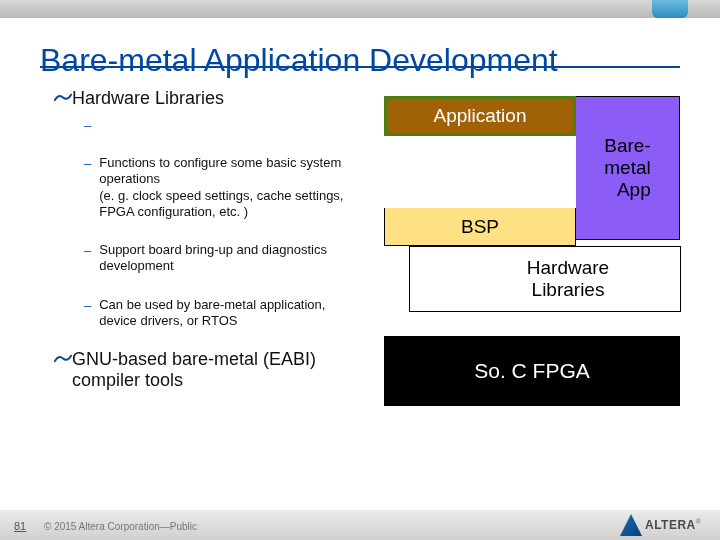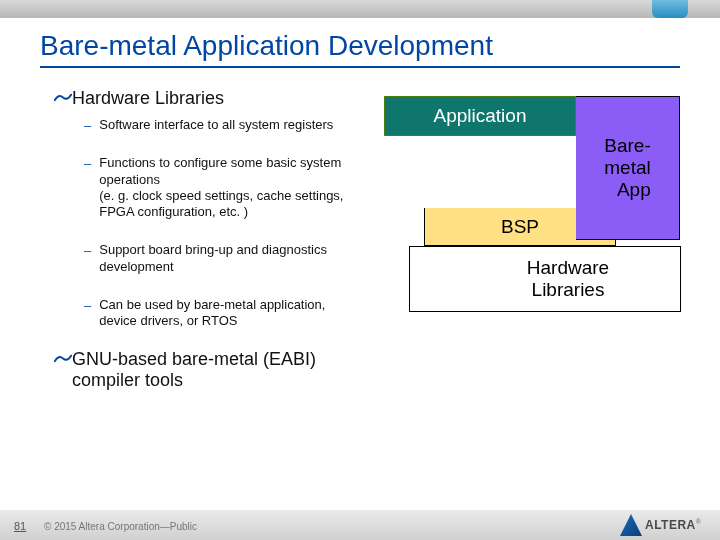--- a/index.html
+++ b/index.html
@@ -1,39 +1,39 @@
 <!DOCTYPE html>
 <html><head>
 <meta charset="utf-8">
 <style>
   * { box-sizing: border-box; margin: 0; padding: 0; }
   html, body { width: 720px; height: 540px; font-family: Arial, Helvetica, sans-serif; background: #fff; overflow: hidden; }
   .slide { position: relative; width: 720px; height: 540px; }
   .top-bar { position: absolute; top: 0; left: 0; right: 0; height: 18px; background: linear-gradient(#d8d8d8,#b8b8b8); }
   .top-accent { position: absolute; top: 0; right: 32px; width: 36px; height: 18px; background: linear-gradient(#6fbce0,#2a8cbf); border-radius: 0 0 6px 6px; }
-  .title { position: absolute; top: 30px; left: 40px; font-size: 28px; color: #0047a3; font-weight: 400; }
+  .title { position: absolute; top: 42px; left: 40px; font-size: 32px; color: #0047a3; font-weight: 400; }
   .title-rule { position: absolute; top: 66px; left: 40px; width: 640px; height: 2px; background: #0047a3; }
 
   .content { position: absolute; top: 88px; left: 54px; width: 300px; }
   .lvl1 { display: flex; align-items: flex-start; margin-bottom: 8px; }
   .lvl1 .wave { width: 18px; flex: 0 0 18px; margin-top: 4px; }
   .lvl1 .txt { font-size: 18px; color: #111; }
   .lvl2 { display: flex; align-items: flex-start; margin: 8px 0 8px 30px; }
   .lvl2 .dash { color: #1255a5; font-size: 13px; margin-right: 8px; margin-top: 1px; }
   .lvl2 .txt { font-size: 13px; color: #111; line-height: 1.25; }
   .gap { height: 6px; }
 
   .diagram { position: absolute; top: 96px; left: 384px; width: 298px; }
   .row1 { display: flex; height: 112px; }
   .col-left { width: 192px; }
   .col-right { width: 104px; }
-  .app-box { height: 40px; background: #0f766e; border: 1px solid #4d7c0f; color: #fff; font-size: 19px; display: flex; align-items: center; justify-content: center; }
+  .app-box { height: 40px; background: #a16207; border: 3px solid #4d7c0f; color: #fff; font-size: 19px; display: flex; align-items: center; justify-content: center; }
   .os-box { height: 71px; background: #b6d982; border: 1px solid #000; border-top: none; color: #000; font-size: 19px; display: flex; align-items: center; justify-content: center; text-align: center; line-height: 1.15; }
   .bare-box { height: 144px; background: #8b5cf6; border: 1px solid #000; border-left: none; color: #000; font-size: 19px; display: flex; align-items: center; justify-content: center; text-align: right; line-height: 1.15; }
-  .bsp-box { width: 192px; height: 38px; background: #ffe083; border: 1px solid #000; border-top: none; color: #000; font-size: 19px; display: flex; align-items: center; justify-content: center; margin-left: 40px; }
+  .bsp-box { width: 192px; height: 38px; background: #ffe083; border: 1px solid #000; border-top: none; color: #000; font-size: 19px; display: flex; align-items: center; justify-content: center; }
   .hwlib-box { margin-left: 25px; width: 272px; height: 66px; background: #fff; border: 1px solid #000; color: #000; font-size: 19px; display: flex; align-items: center; justify-content: center; text-align: center; line-height: 1.15; padding-left: 46px; }
   .soc-box { width: 296px; height: 70px; background: #000; color: #fff; font-size: 21px; display: flex; align-items: center; justify-content: center; margin-top: 24px; }
 
   .footer { position: absolute; bottom: 0; left: 0; right: 0; height: 30px; background: linear-gradient(#eaeaea,#d0d0d0); }
   .pagenum { position: absolute; bottom: 8px; left: 14px; font-size: 11px; color: #555; text-decoration: underline; }
   .copyright { position: absolute; bottom: 8px; left: 44px; font-size: 10px; color: #777; }
   .logo { position: absolute; bottom: 3px; right: 12px; width: 88px; height: 24px; display: flex; align-items: center; }
   .logo-tri { width: 22px; height: 22px; background: linear-gradient(135deg,#1a6db5,#0a3f7a); clip-path: polygon(0 100%, 100% 100%, 50% 0); margin-right: 3px; }
   .logo-text { font-size: 12px; font-weight: bold; color: #4a4a4a; letter-spacing: 0.5px; }
   .logo-r { font-size: 7px; color: #888; vertical-align: super; }
@@ -50,21 +50,20 @@
 
   <div class="content">
     <div class="lvl1">
       <svg class="wave" viewBox="0 0 20 12">
           <path d="M1 9 Q5 2 10 6 Q15 10 19 3" stroke="#0047a3" stroke-width="2.2" fill="none" stroke-linecap="round"></path>
         </svg>
       <span class="txt">Hardware Libraries</span>
     </div>
     <div class="lvl2">
       <span class="dash">–</span>
-      <span class="txt">Software interface to all system registers</span>
     </div>
     <div class="gap"></div>
     <div class="lvl2">
       <span class="dash">–</span>
       <span class="txt" style="white-space: pre-line;">Functions to configure some basic system operations
 (e. g. clock speed settings, cache settings, FPGA configuration, etc. )</span>
     </div>
     <div class="gap"></div>
     <div class="lvl2">
       <span class="dash">–</span>
@@ -91,20 +90,21 @@
       </div>
       <div class="col-right">
         <div class="bare-box" style="white-space: pre-line;">Bare-
 metal
 App</div>
       </div>
     </div>
     <div class="bsp-box">BSP</div>
     <div class="hwlib-box" style="white-space: pre-line;">Hardware
 Libraries</div>
+    <div class="soc-box">So. C FPGA</div>
   </div>
 
   <div class="footer"></div>
   <div class="pagenum">81</div>
   <div class="copyright">© 2015 Altera Corporation—Public</div>
   <div class="logo">
     <div class="logo-tri"></div>
     <span class="logo-text"><span>ALTERA</span><span class="logo-r">®</span></span>
   </div>
 </div>

